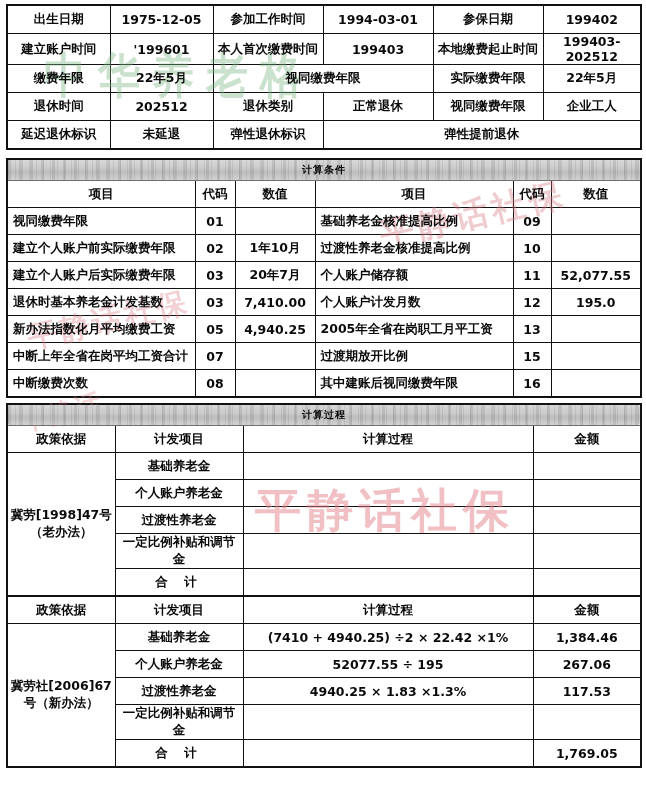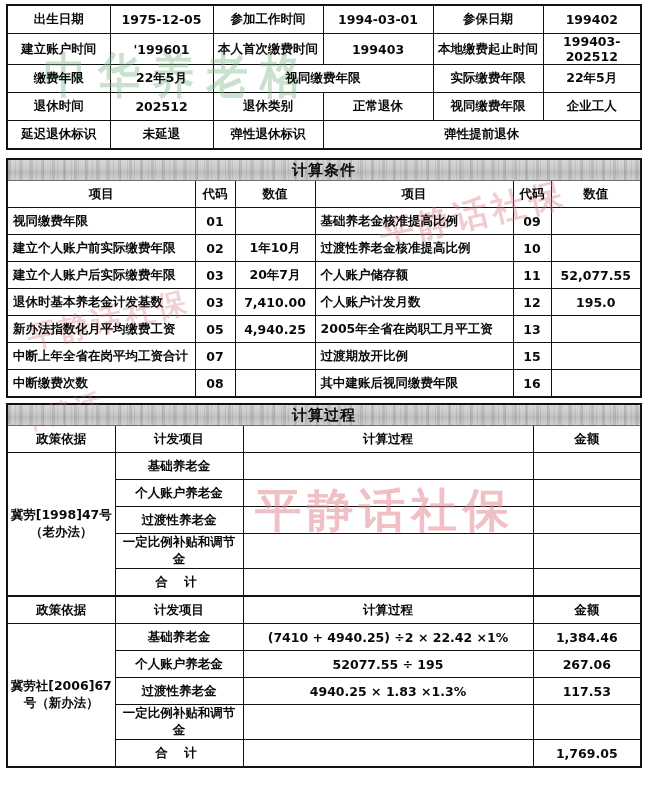--- a/index.html
+++ b/index.html
@@ -89,21 +89,21 @@
   .t-cond td { height: 26px; }
   .t-proc td { height: 26px; border-radius: 6px; }
 
   .left { text-align: left; padding-left: 5px; }
   .num { font-family: "DejaVu Sans", "Liberation Sans", sans-serif; }
 
   
   .band td {
     height: 20px;
     background: linear-gradient(180deg,#d8d8d8 0%, #c9c9c9 45%, #bdbdbd 60%, #d2d2d2 100%);
-    font-size: 15px;
+    font-size: 10px;
     font-weight: 700;
     border-left: 2px solid #111;
     border-right: 2px solid #111;
     border-top: 1px solid #6e6e6e;
     border-bottom: 1px solid #6e6e6e;
     letter-spacing: 1px;
   }
   .band td .speckle {
     position: absolute;
     left: 0; right: 0; top: 0; bottom: 0;

